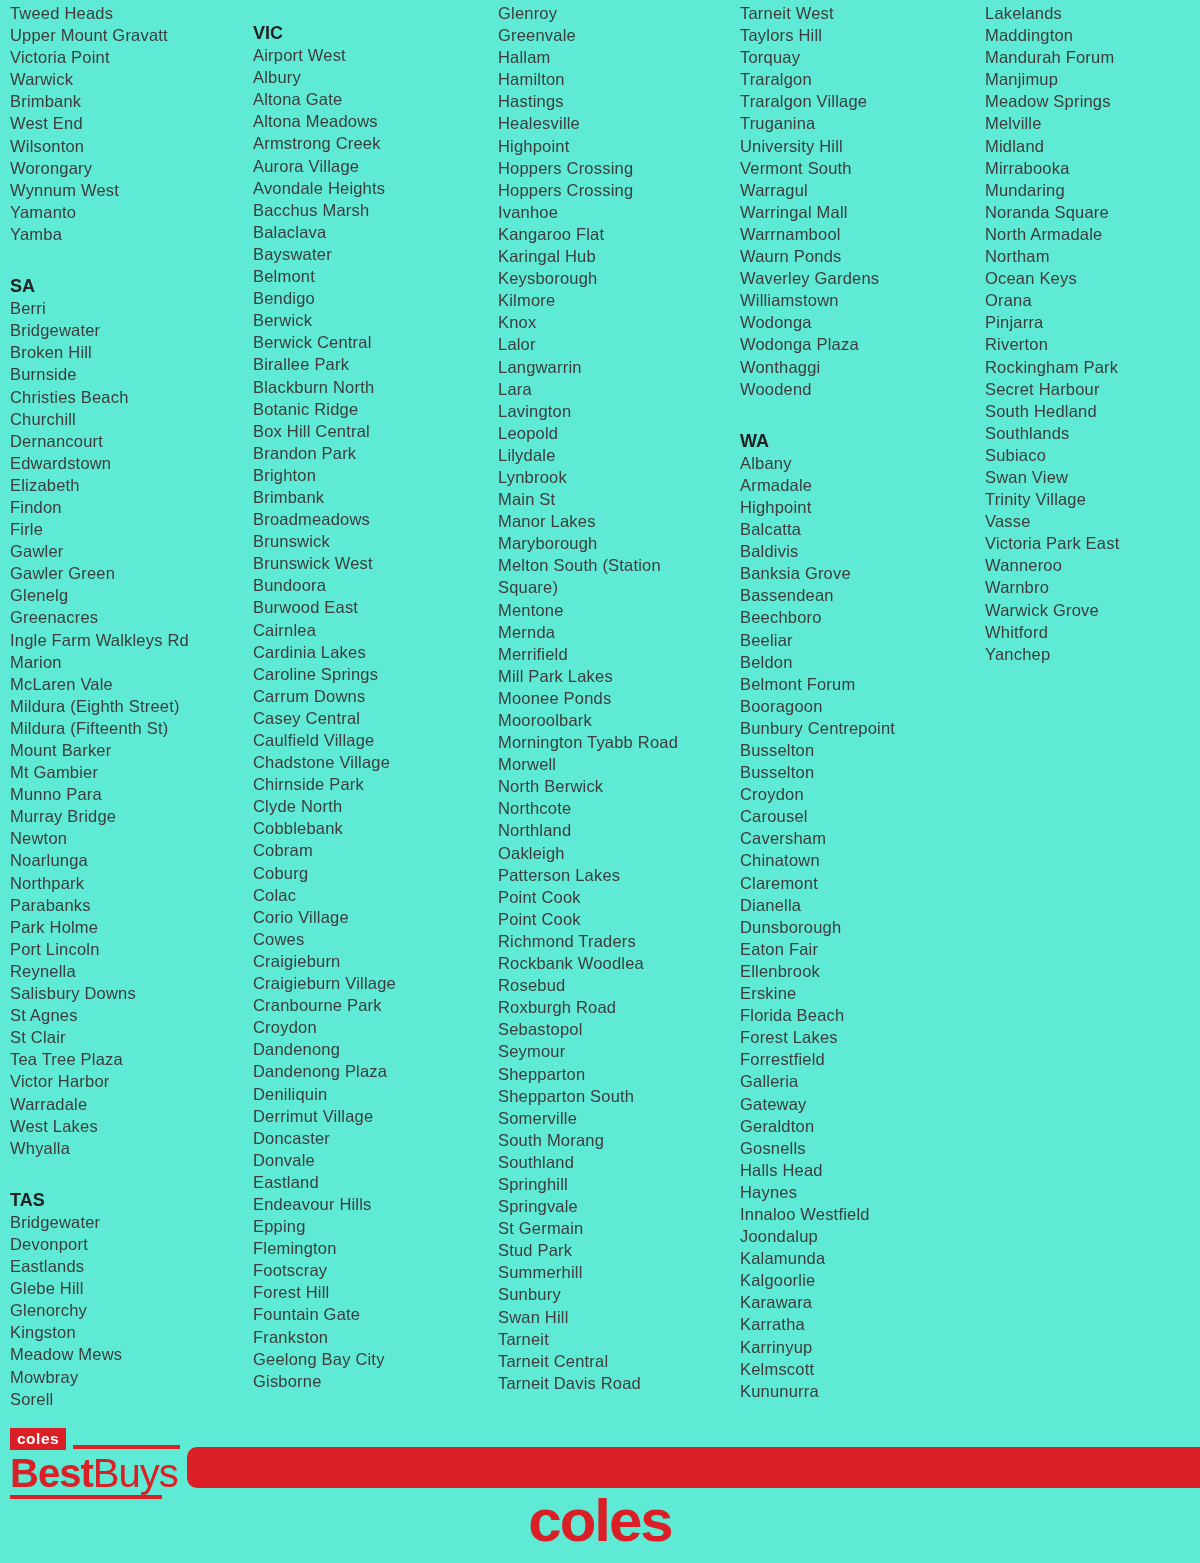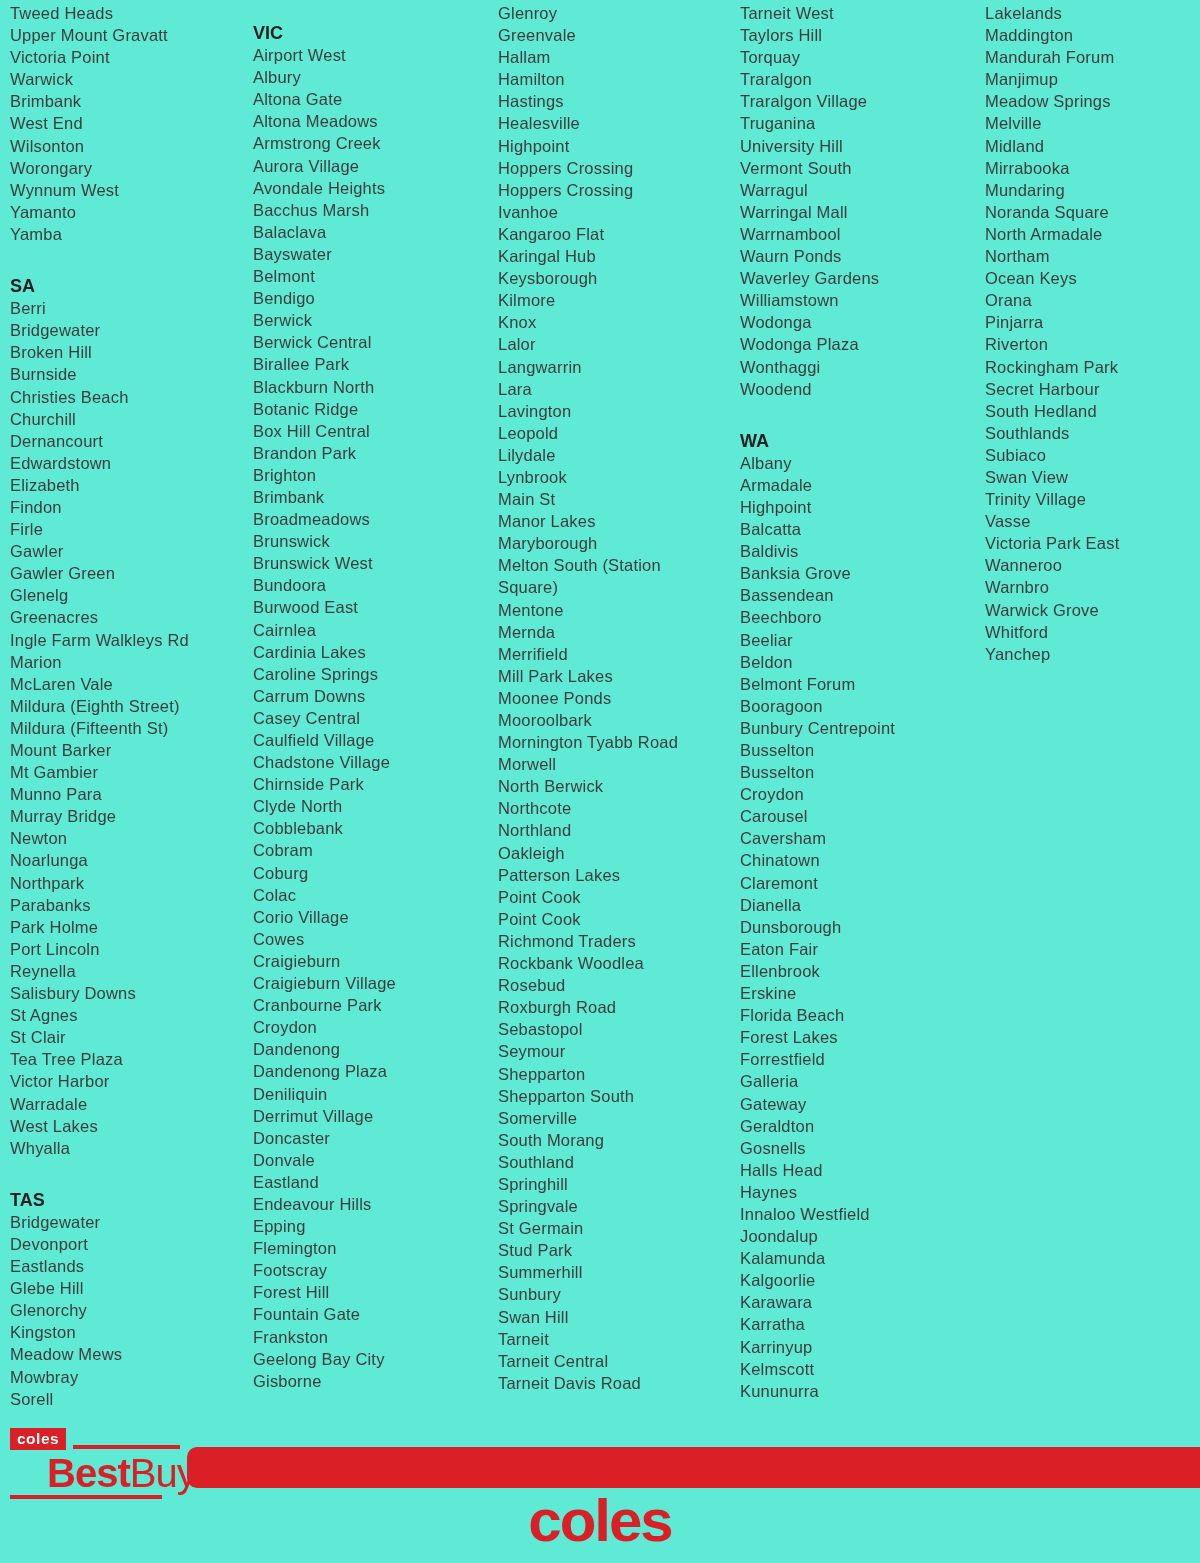--- a/index.html
+++ b/index.html
@@ -29,21 +29,21 @@
   .bb-row1{display:flex;align-items:flex-end;height:22px;}
   .bb-chip{
     background:var(--red);color:#ffffff;font-weight:700;font-size:15.5px;
     line-height:19px;padding:1px 7px 2px;letter-spacing:.5px;
   }
   .bb-line{flex:1;height:4px;background:var(--red);margin-left:7px;margin-bottom:1px;}
   .bb-text{
     color:var(--red);font-size:40px;line-height:42px;letter-spacing:-1px;
     margin-top:2px;white-space:nowrap;
   }
-  .bb-best{font-weight:700;margin-left:37px;}
+  .bb-best{font-weight:700;}
   .bb-buys{font-weight:400;}
   .bb-underline{height:4px;background:var(--red);width:152px;margin-top:1px;}
   .red-bar{
     position:absolute;left:187px;right:0;top:1447px;height:41px;
     background:var(--red);border-radius:10px 0 0 10px;
   }
   .wordmark{
     position:absolute;left:0;right:0;top:1486px;text-align:center;
     color:var(--red);font-size:60px;font-weight:700;letter-spacing:-2px;
   }

